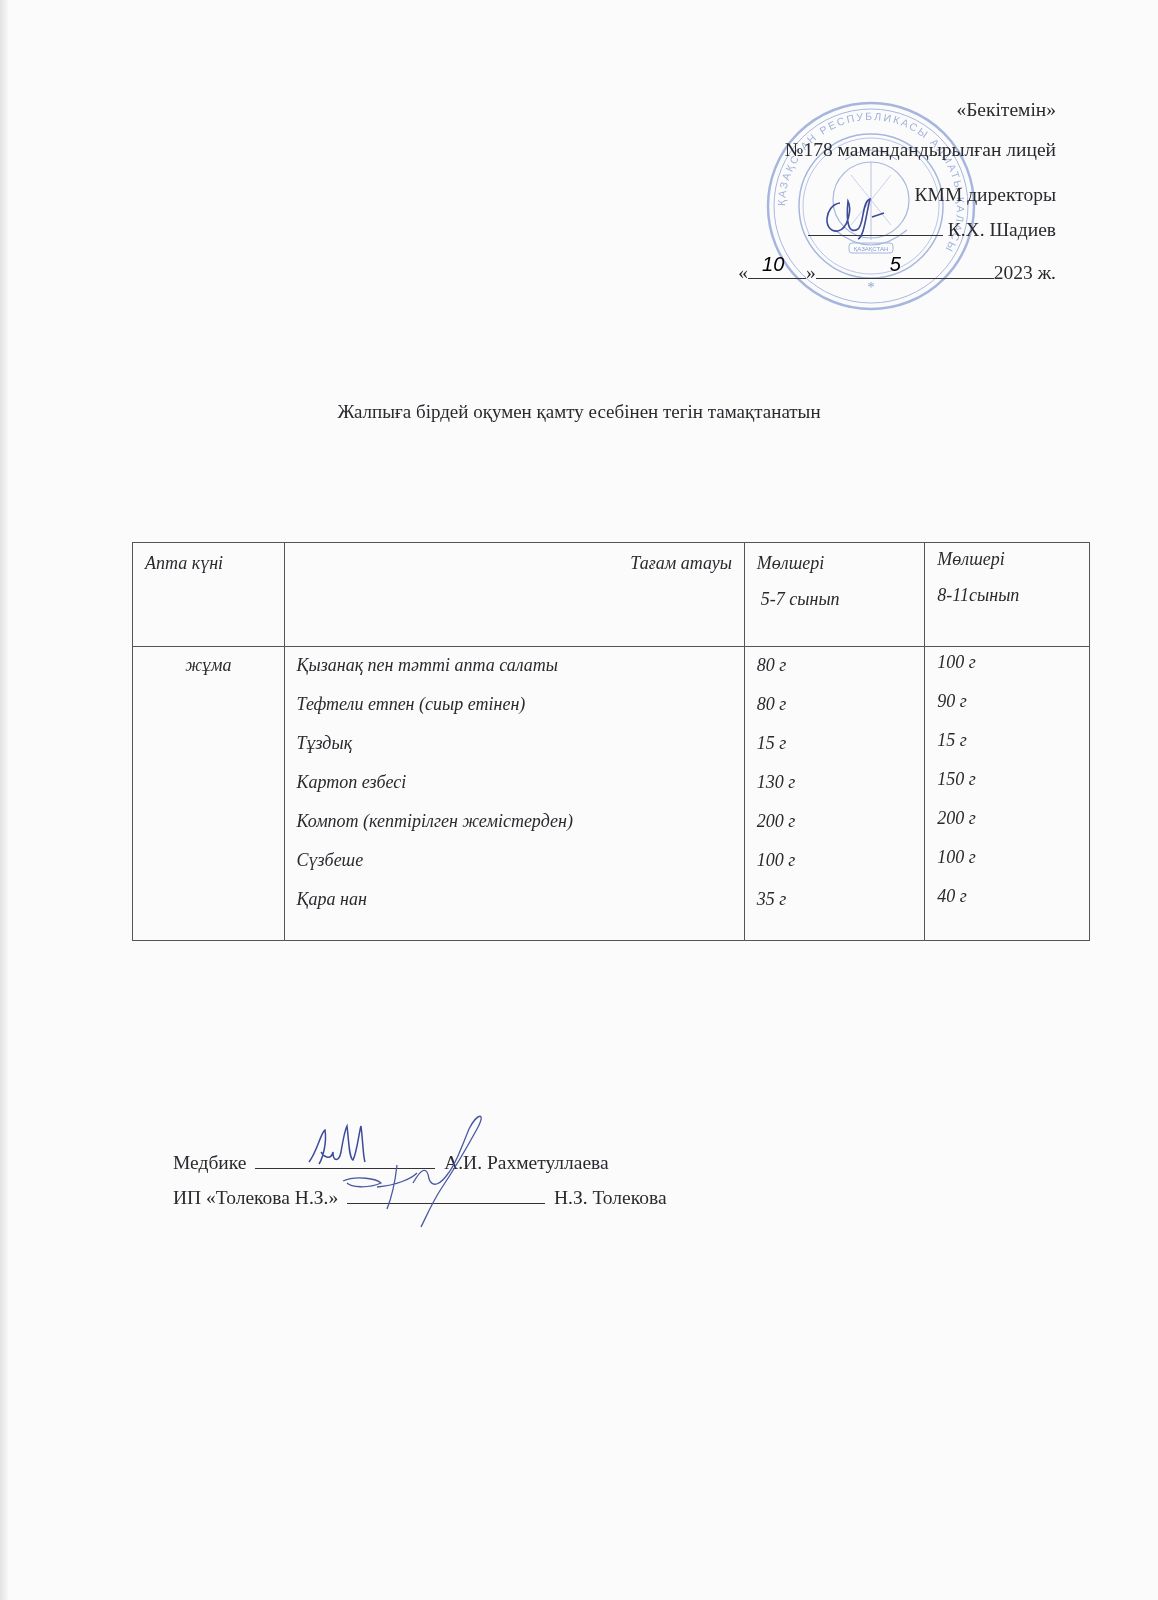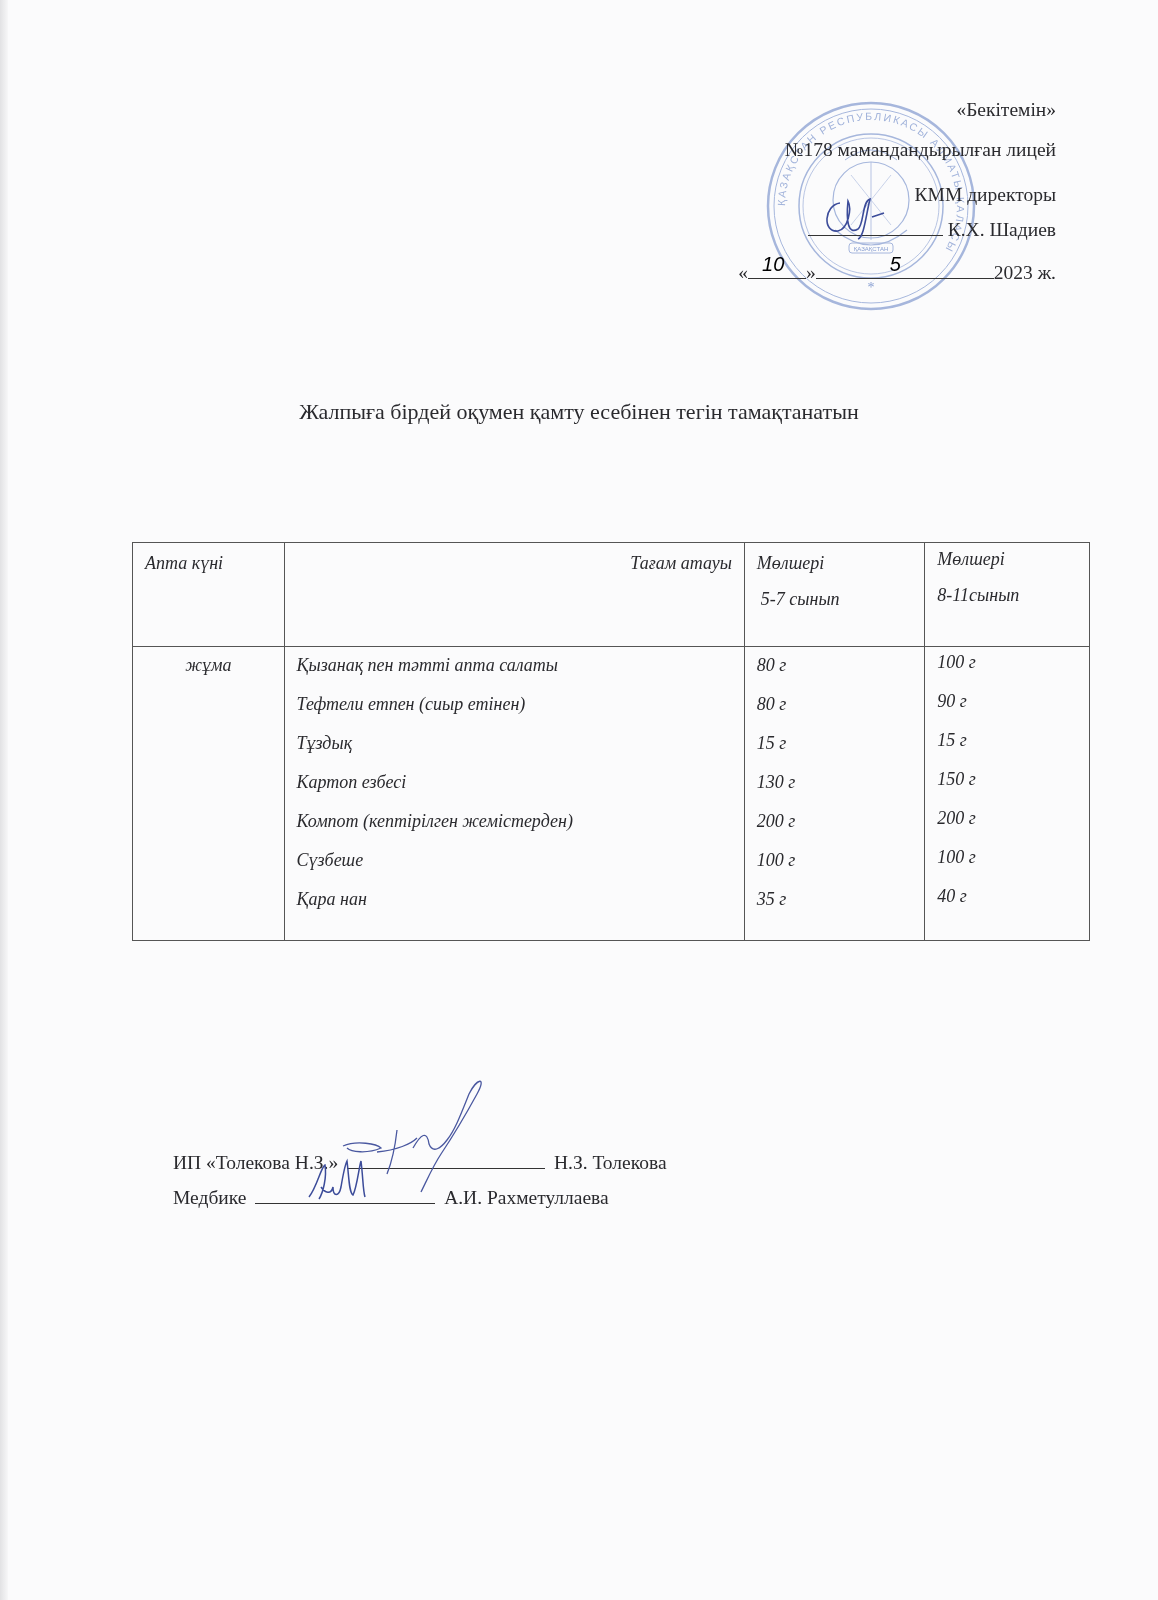--- a/index.html
+++ b/index.html
@@ -18,21 +18,21 @@
   .approval .ln { position: absolute; right: 0; white-space: nowrap; }
 
   .stamp { position: absolute; left: 765px; top: 100px; width: 212px; height: 212px; }
 
   .date-line { white-space: nowrap; }
   .blank { display: inline-block; border-bottom: 1px solid #333; position: relative; vertical-align: baseline; }
   .hand { position: absolute; font-family: Liberation Sans, sans-serif; font-style: italic; color: #000000; }
 
   
   .titles { position: absolute; left: 0; width: 1158px; top: 401px; text-align: center;
-    font-size: 22px; line-height: 21px; }
+    font-size: 19px; line-height: 21px; }
   .titles div { }
 
   
   .menu-table { position: absolute; left: 132px; top: 542px; width: 958px;
     border-collapse: collapse; font-size: 18px; }
   .menu-table td, .menu-table th { border: 1.3px solid #555; padding: 0; vertical-align: top; font-weight: normal; font-style: italic; }
   .menu-table th { height: 103px; text-align: left; }
   .c1 { width: 151px; } .c2 { width: 461px; } .c3 { width: 180px; } .c4 { width: 164px; }
   .th-inner { padding: 10px 12px 0 12px; line-height: 20px; }
   .th-center { text-align: right; }
@@ -152,30 +152,30 @@
         <div>100 г</div>
         <div>40 г</div>
       </div>
     </td>
   </tr>
 </tbody>
   </table>
 
 <div class="sigs">
   <div class="sig-row">
+    <span>Медбике</span>
+    <span class="sig-blank" style="width:180px; position:relative;">
+      <svg class="scribble" style="left:52px; top:-28px" width="70" height="48" viewBox="0 0 70 48">
+        <path d="M2 40 C10 30 14 10 18 8 C20 20 16 36 12 42 M14 30 C18 36 24 38 26 30 C26 40 32 40 34 30 C36 18 38 8 40 4 C42 20 42 36 46 38 C50 30 52 10 54 4 C56 20 56 34 58 40" fill="none" stroke="#3c4c9a" stroke-width="1.5"></path>
+      </svg>
+    </span>
+    <span>А.И. Рахметуллаева</span>
+  </div>
+  <div class="sig-row">
     <span>ИП «Толекова Н.З.»</span>
     <span class="sig-blank" style="width:198px; position:relative;">
       <svg class="scribble" style="left:-10px; top:-76px" width="170" height="120" viewBox="0 0 170 120">
         <path d="M6 72 C20 66 40 70 44 74 C30 80 14 78 10 74 M60 56 C58 74 54 90 50 100 M40 78 C60 76 74 70 80 64 M76 74 C84 60 90 56 92 70 C96 80 104 74 110 66 C118 56 124 40 132 20 C140 4 150 2 140 20 C128 42 116 62 104 80 C96 92 90 106 84 118" fill="none" stroke="#4a58a0" stroke-width="1.3"></path>
     </svg>
     </span>
     <span>Н.З. Толекова</span>
   </div>
-  <div class="sig-row">
-    <span>Медбике</span>
-    <span class="sig-blank" style="width:180px; position:relative;">
-      <svg class="scribble" style="left:52px; top:-28px" width="70" height="48" viewBox="0 0 70 48">
-        <path d="M2 40 C10 30 14 10 18 8 C20 20 16 36 12 42 M14 30 C18 36 24 38 26 30 C26 40 32 40 34 30 C36 18 38 8 40 4 C42 20 42 36 46 38 C50 30 52 10 54 4 C56 20 56 34 58 40" fill="none" stroke="#3c4c9a" stroke-width="1.5"></path>
-      </svg>
-    </span>
-    <span>А.И. Рахметуллаева</span>
-  </div>
 </div>
 
 </body></html>

